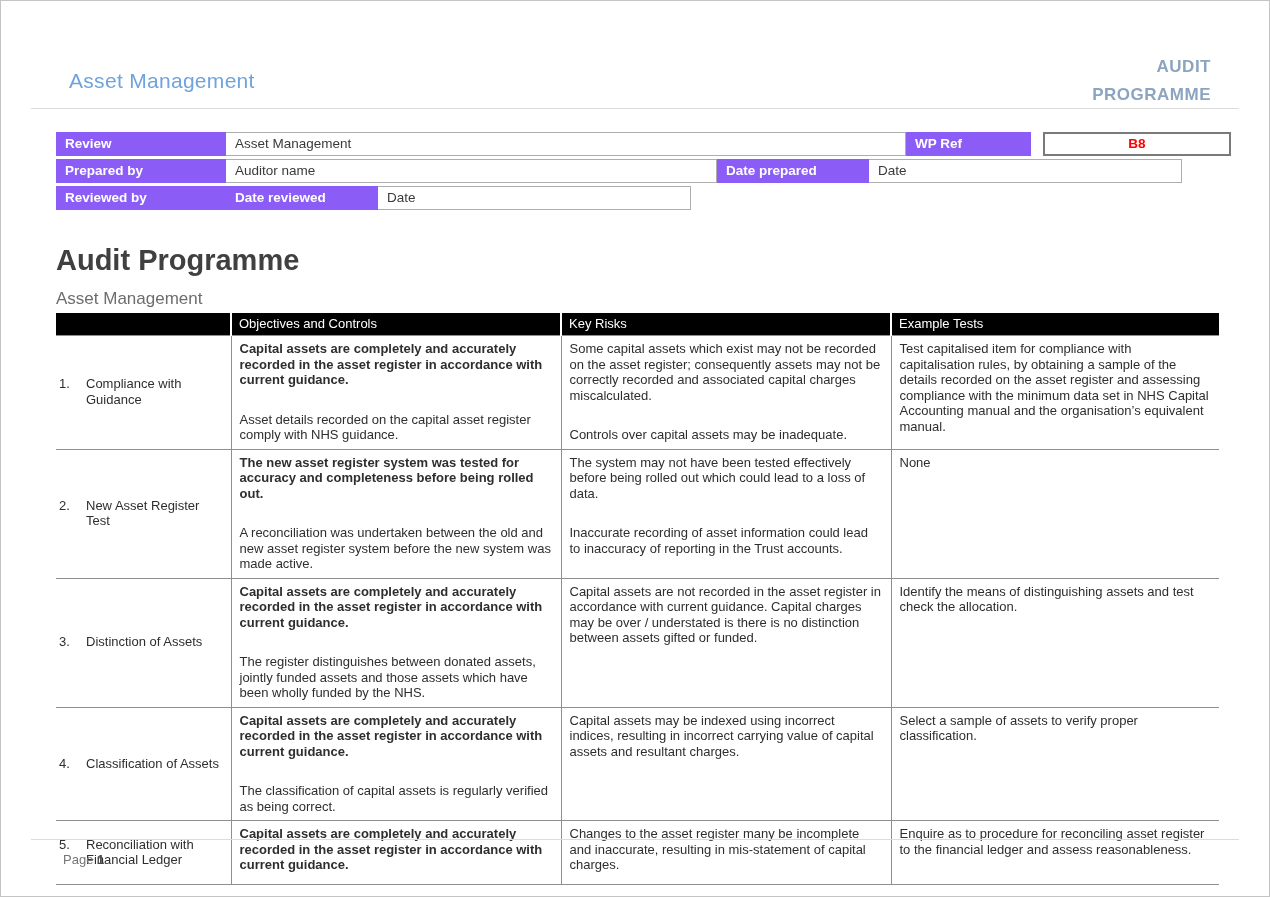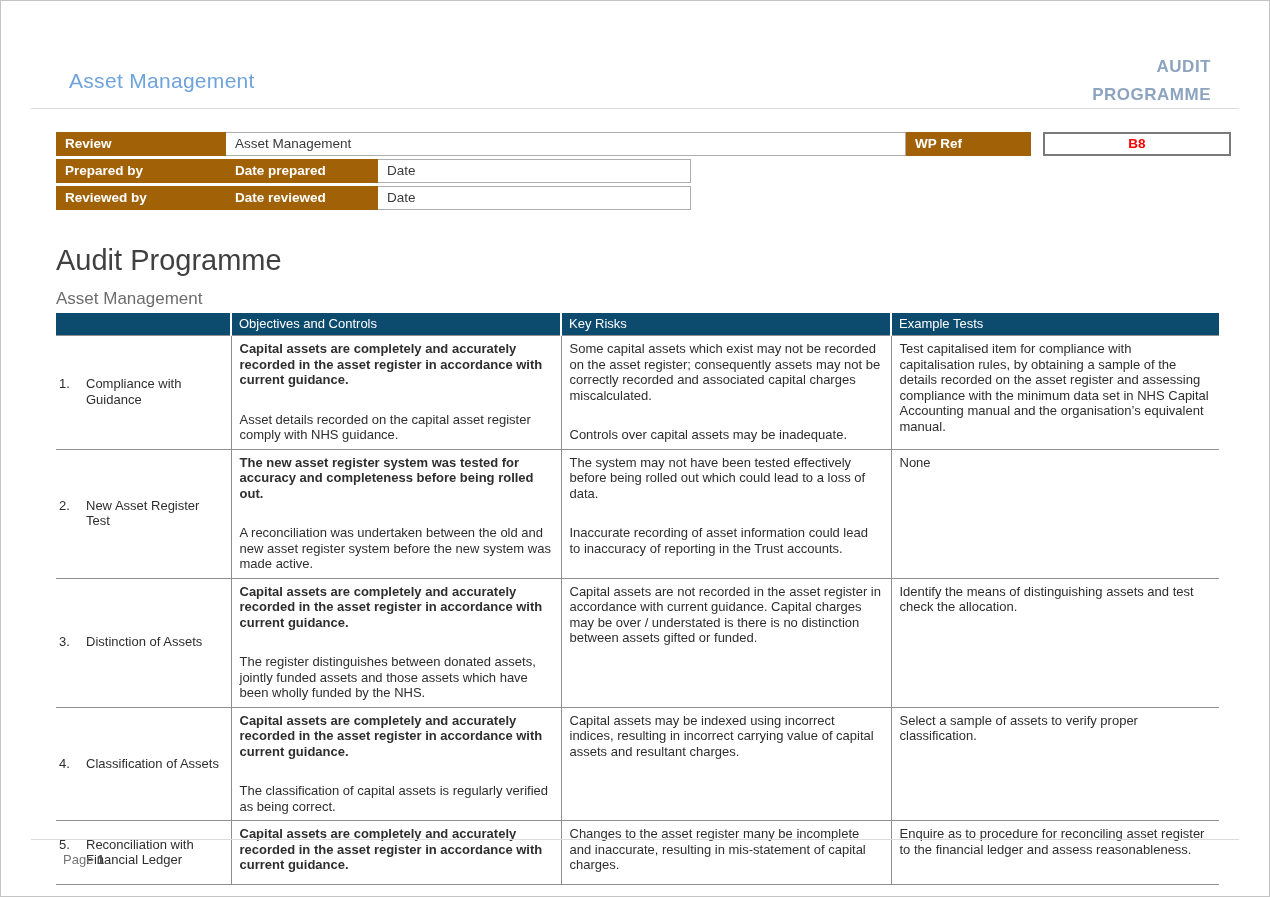--- a/index.html
+++ b/index.html
@@ -23,47 +23,47 @@
     color:#8ca4bf; line-height:28px; letter-spacing:0.5px;
   }
   .rule { position:absolute; left:30px; right:30px; height:1px; background:#dcdcdc; }
   .rule-top { top:107px; }
   .rule-bottom { top:838px; }
 
   
   .info { position:absolute; left:55px; top:131px; width:1163px; font-size:13.5px; }
   .info-row { display:flex; height:24px; margin-bottom:3px; }
   .dark-cell {
-    background:#a16207; color:#ffffff; font-weight:bold;
+    background:#8b5cf6; color:#ffffff; font-weight:bold;
     line-height:24px; padding-left:9px; flex-shrink:0;
   }
   .val-cell {
     background:#ffffff; color:#3a3a3a; line-height:22px; padding-left:9px;
     border:1px solid #aeaeae; border-left:none; flex-shrink:0;
   }
   .w-label { width:170px; }
   .w-val1 { width:680px; }
   .w-wpref { width:125px; margin-left:0; }
   .w-b8 {
     width:188px; border:2px solid #7a7a7a; text-align:center;
     color:#ff0000; font-weight:bold; padding-left:0; line-height:20px;margin-left:12px;
   }
   .w-val2 { width:491px; }
   .w-datelabel { width:152px; }
   .w-dateval { width:313px; }
 
   
-  .main-title { position:absolute; left:55px; top:243px; font-size:29px; color:#404040; font-weight:400; }
+  .main-title { position:absolute; left:55px; top:243px; font-size:29px; color:#404040; font-weight:700; }
   .subtitle  { position:absolute; left:55px; top:288px; font-size:17px; color:#6d6d6d; }
 
   
   .audit { position:absolute; left:55px; top:312px; }
   table { border-collapse:collapse; table-layout:fixed; width:1163px; font-size:13px; }
   th {
-    background:#0c4a6e; color:#ffffff; font-weight:400; text-align:left;
+    background:#000000; color:#ffffff; font-weight:400; text-align:left;
     padding:3px 11px 4px 7px; border-left:2px solid #ffffff; font-size:13px;
   }
   th:first-child { border-left:none; }
   td {
     vertical-align:top; border-top:1px solid #8f8f8f; border-left:1px solid #8f8f8f;
     padding:5px 9px 6px 8px; line-height:15.5px; color:#2e2e2e;
   }
   td:first-child { border-left:none; vertical-align:middle; padding-left:3px; }
   tbody tr:last-child td { border-bottom:1px solid #8f8f8f; }
   p { margin:0; }
@@ -91,20 +91,21 @@
 
 <div class="info">
   <div class="info-row">
     <div class="dark-cell w-label">Review</div>
     <div class="val-cell w-val1">Asset Management</div>
     <div class="dark-cell w-wpref">WP Ref</div>
     <div class="val-cell w-b8">B8</div>
   </div>
   <div class="info-row">
     <div class="dark-cell w-label">Prepared by</div>
+    <div class="val-cell w-val2">Auditor name</div>
     <div class="dark-cell w-datelabel">Date prepared</div>
     <div class="val-cell w-dateval">Date</div>
   </div>
   <div class="info-row">
     <div class="dark-cell w-label">Reviewed by</div>
     <div class="dark-cell w-datelabel">Date reviewed</div>
     <div class="val-cell w-dateval">Date</div>
   </div>
 </div>
 

